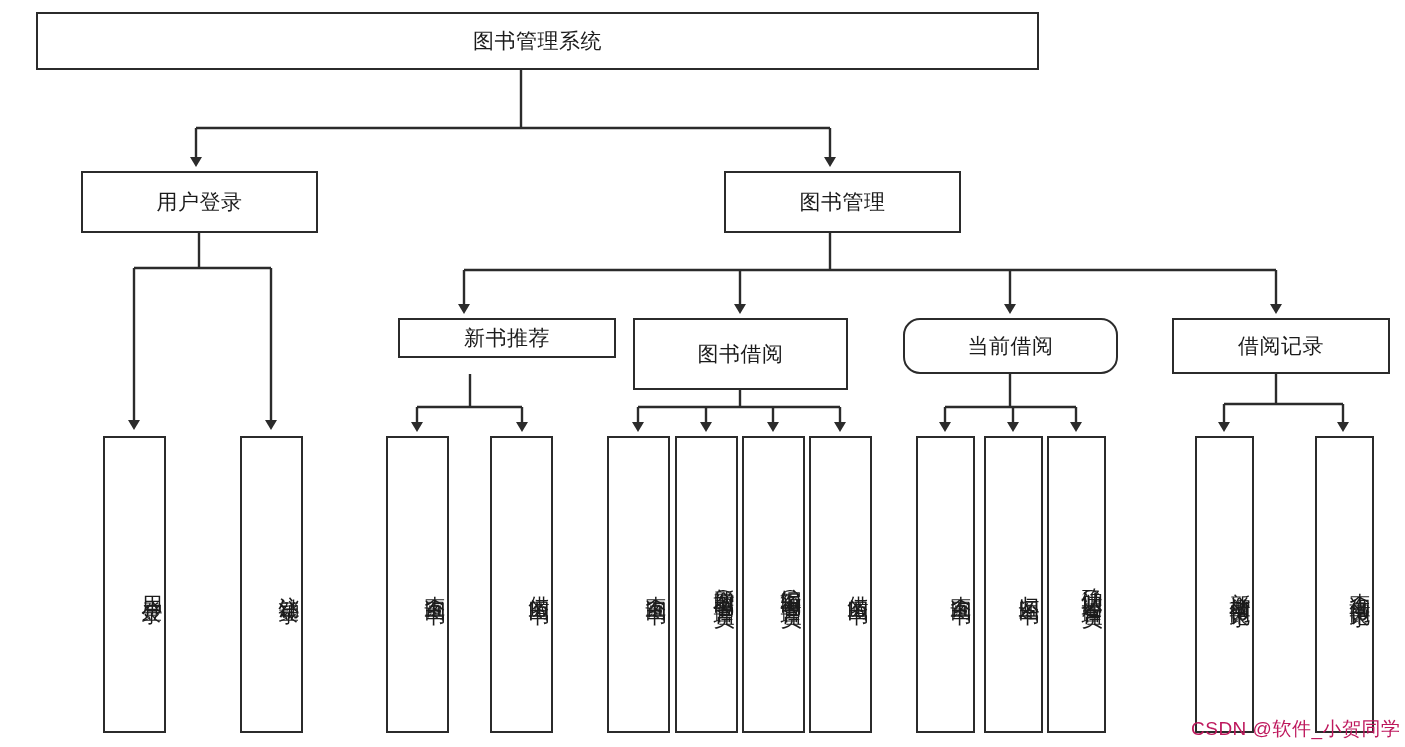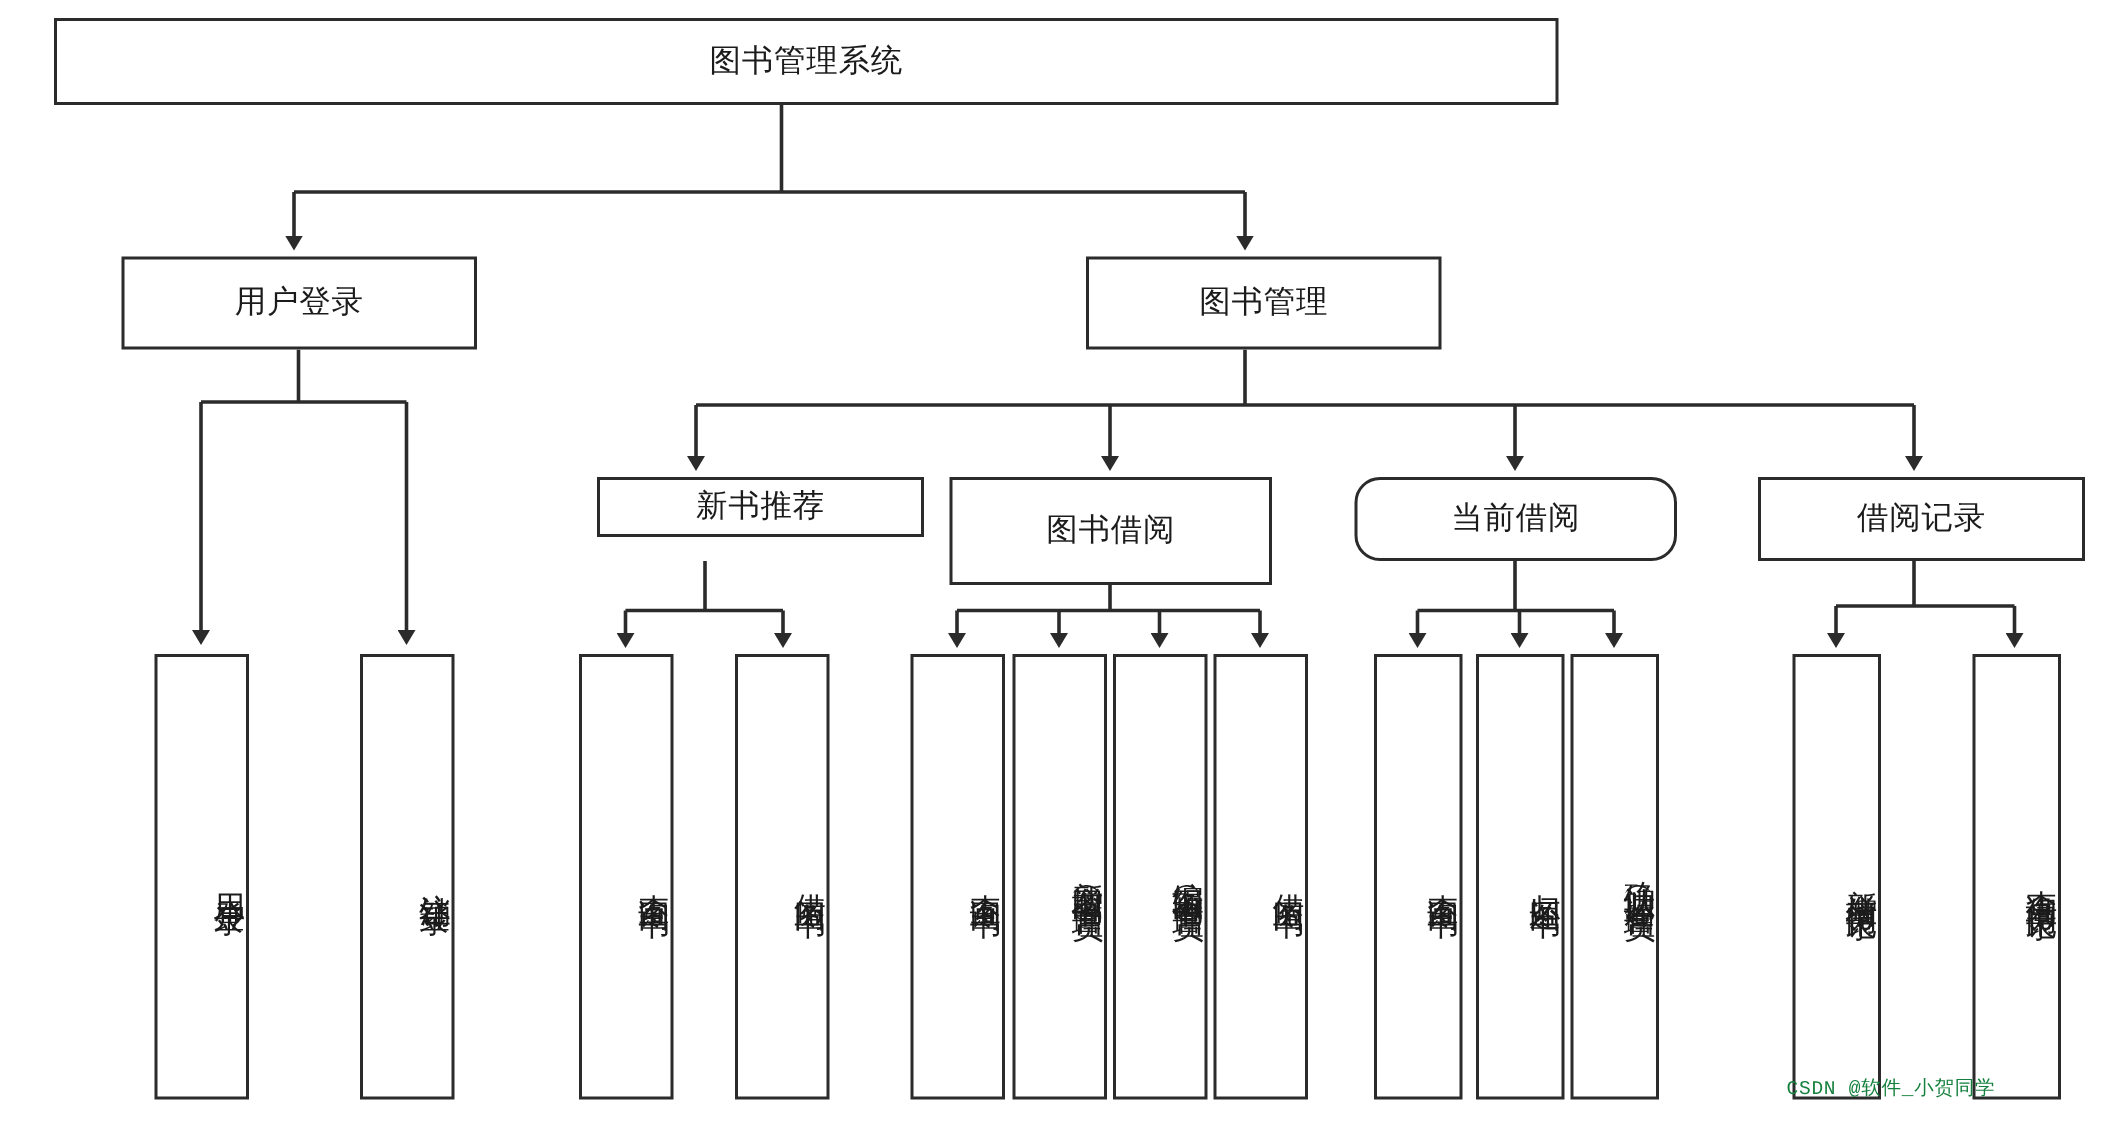--- a/index.html
+++ b/index.html
@@ -47,25 +47,24 @@
     letter-spacing: 3px;
     padding: 6px 0;
     align-items: flex-start;
     justify-content: center;
   }
   .node.vert.tall {
     align-items: flex-start;
   }
   .watermark {
     position: absolute;
-    font-size: 13px;
-    color: #15803d;
+    font-size: 19px;
+    color: #be185d;
     white-space: nowrap;
     letter-spacing: 0.5px;
-    font-family: Liberation Mono, monospace;
   }
 </style>
 </head>
 <body>
 
 <div id="canvas">
 
   <svg id="edges" viewBox="0 0 1405 747" xmlns="http://www.w3.org/2000/svg">
     <defs>
       <marker id="arrow" markerWidth="10" markerHeight="12" refX="1" refY="6" orient="auto" markerUnits="userSpaceOnUse">

